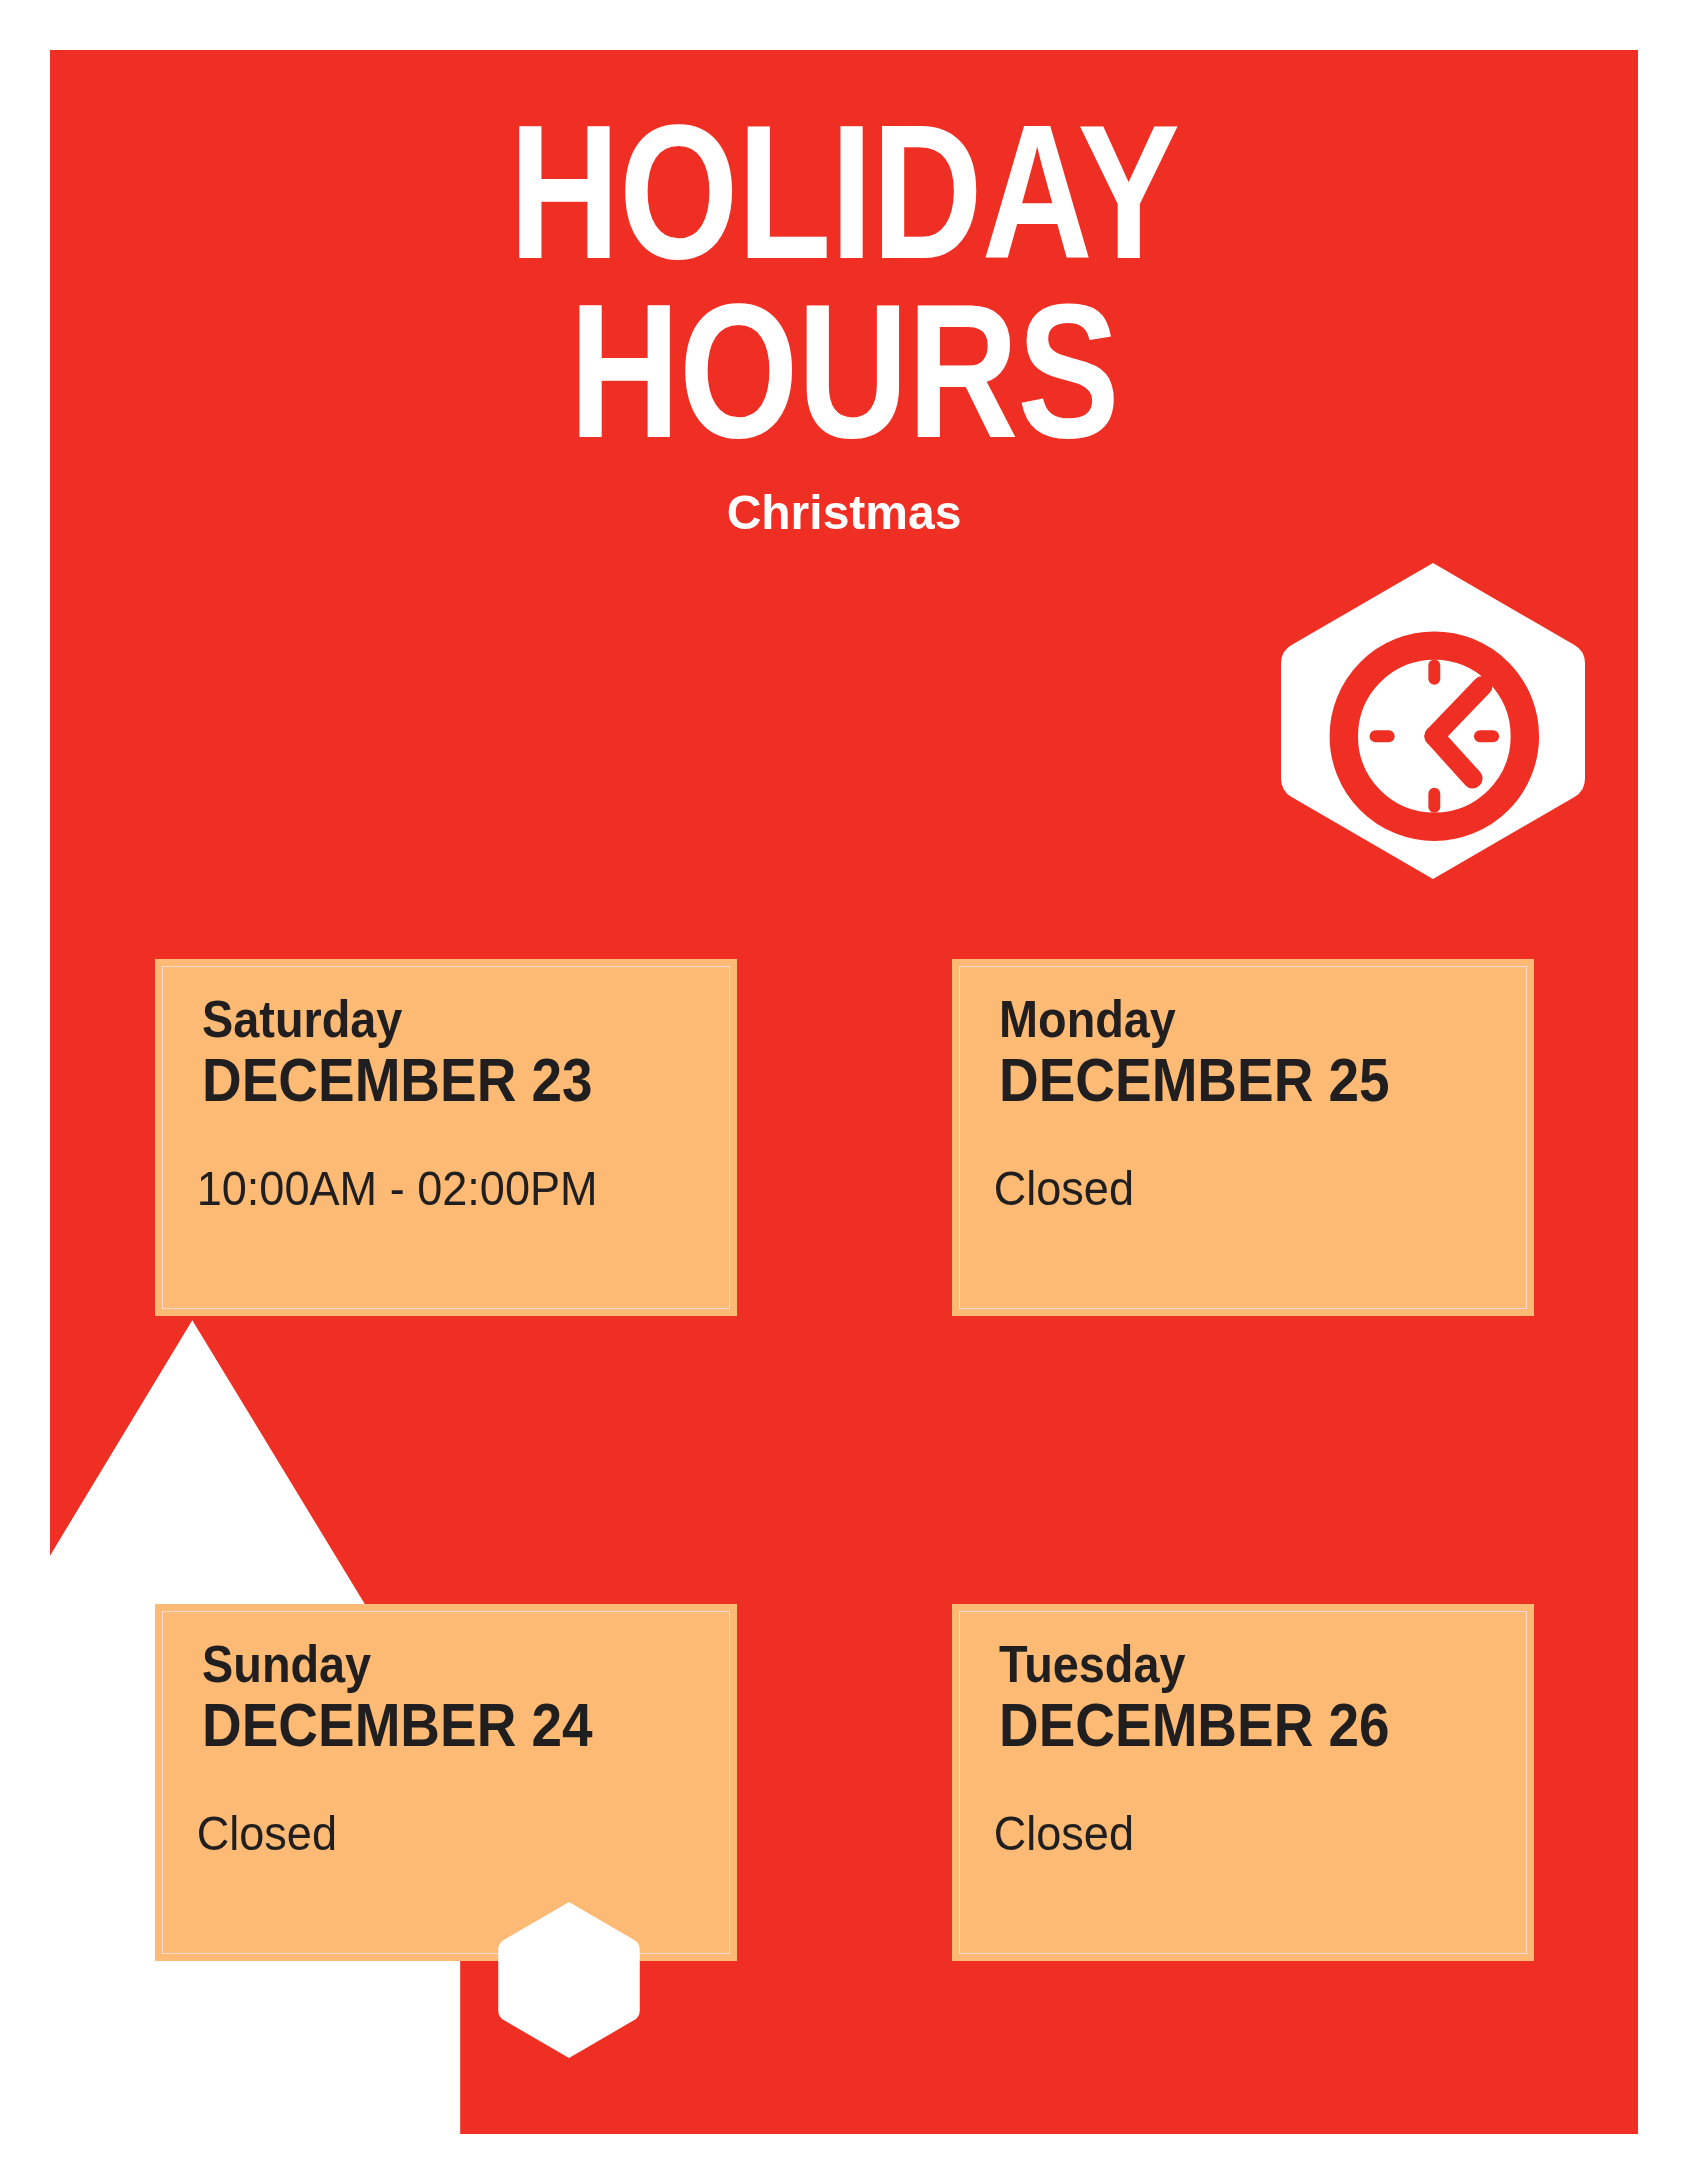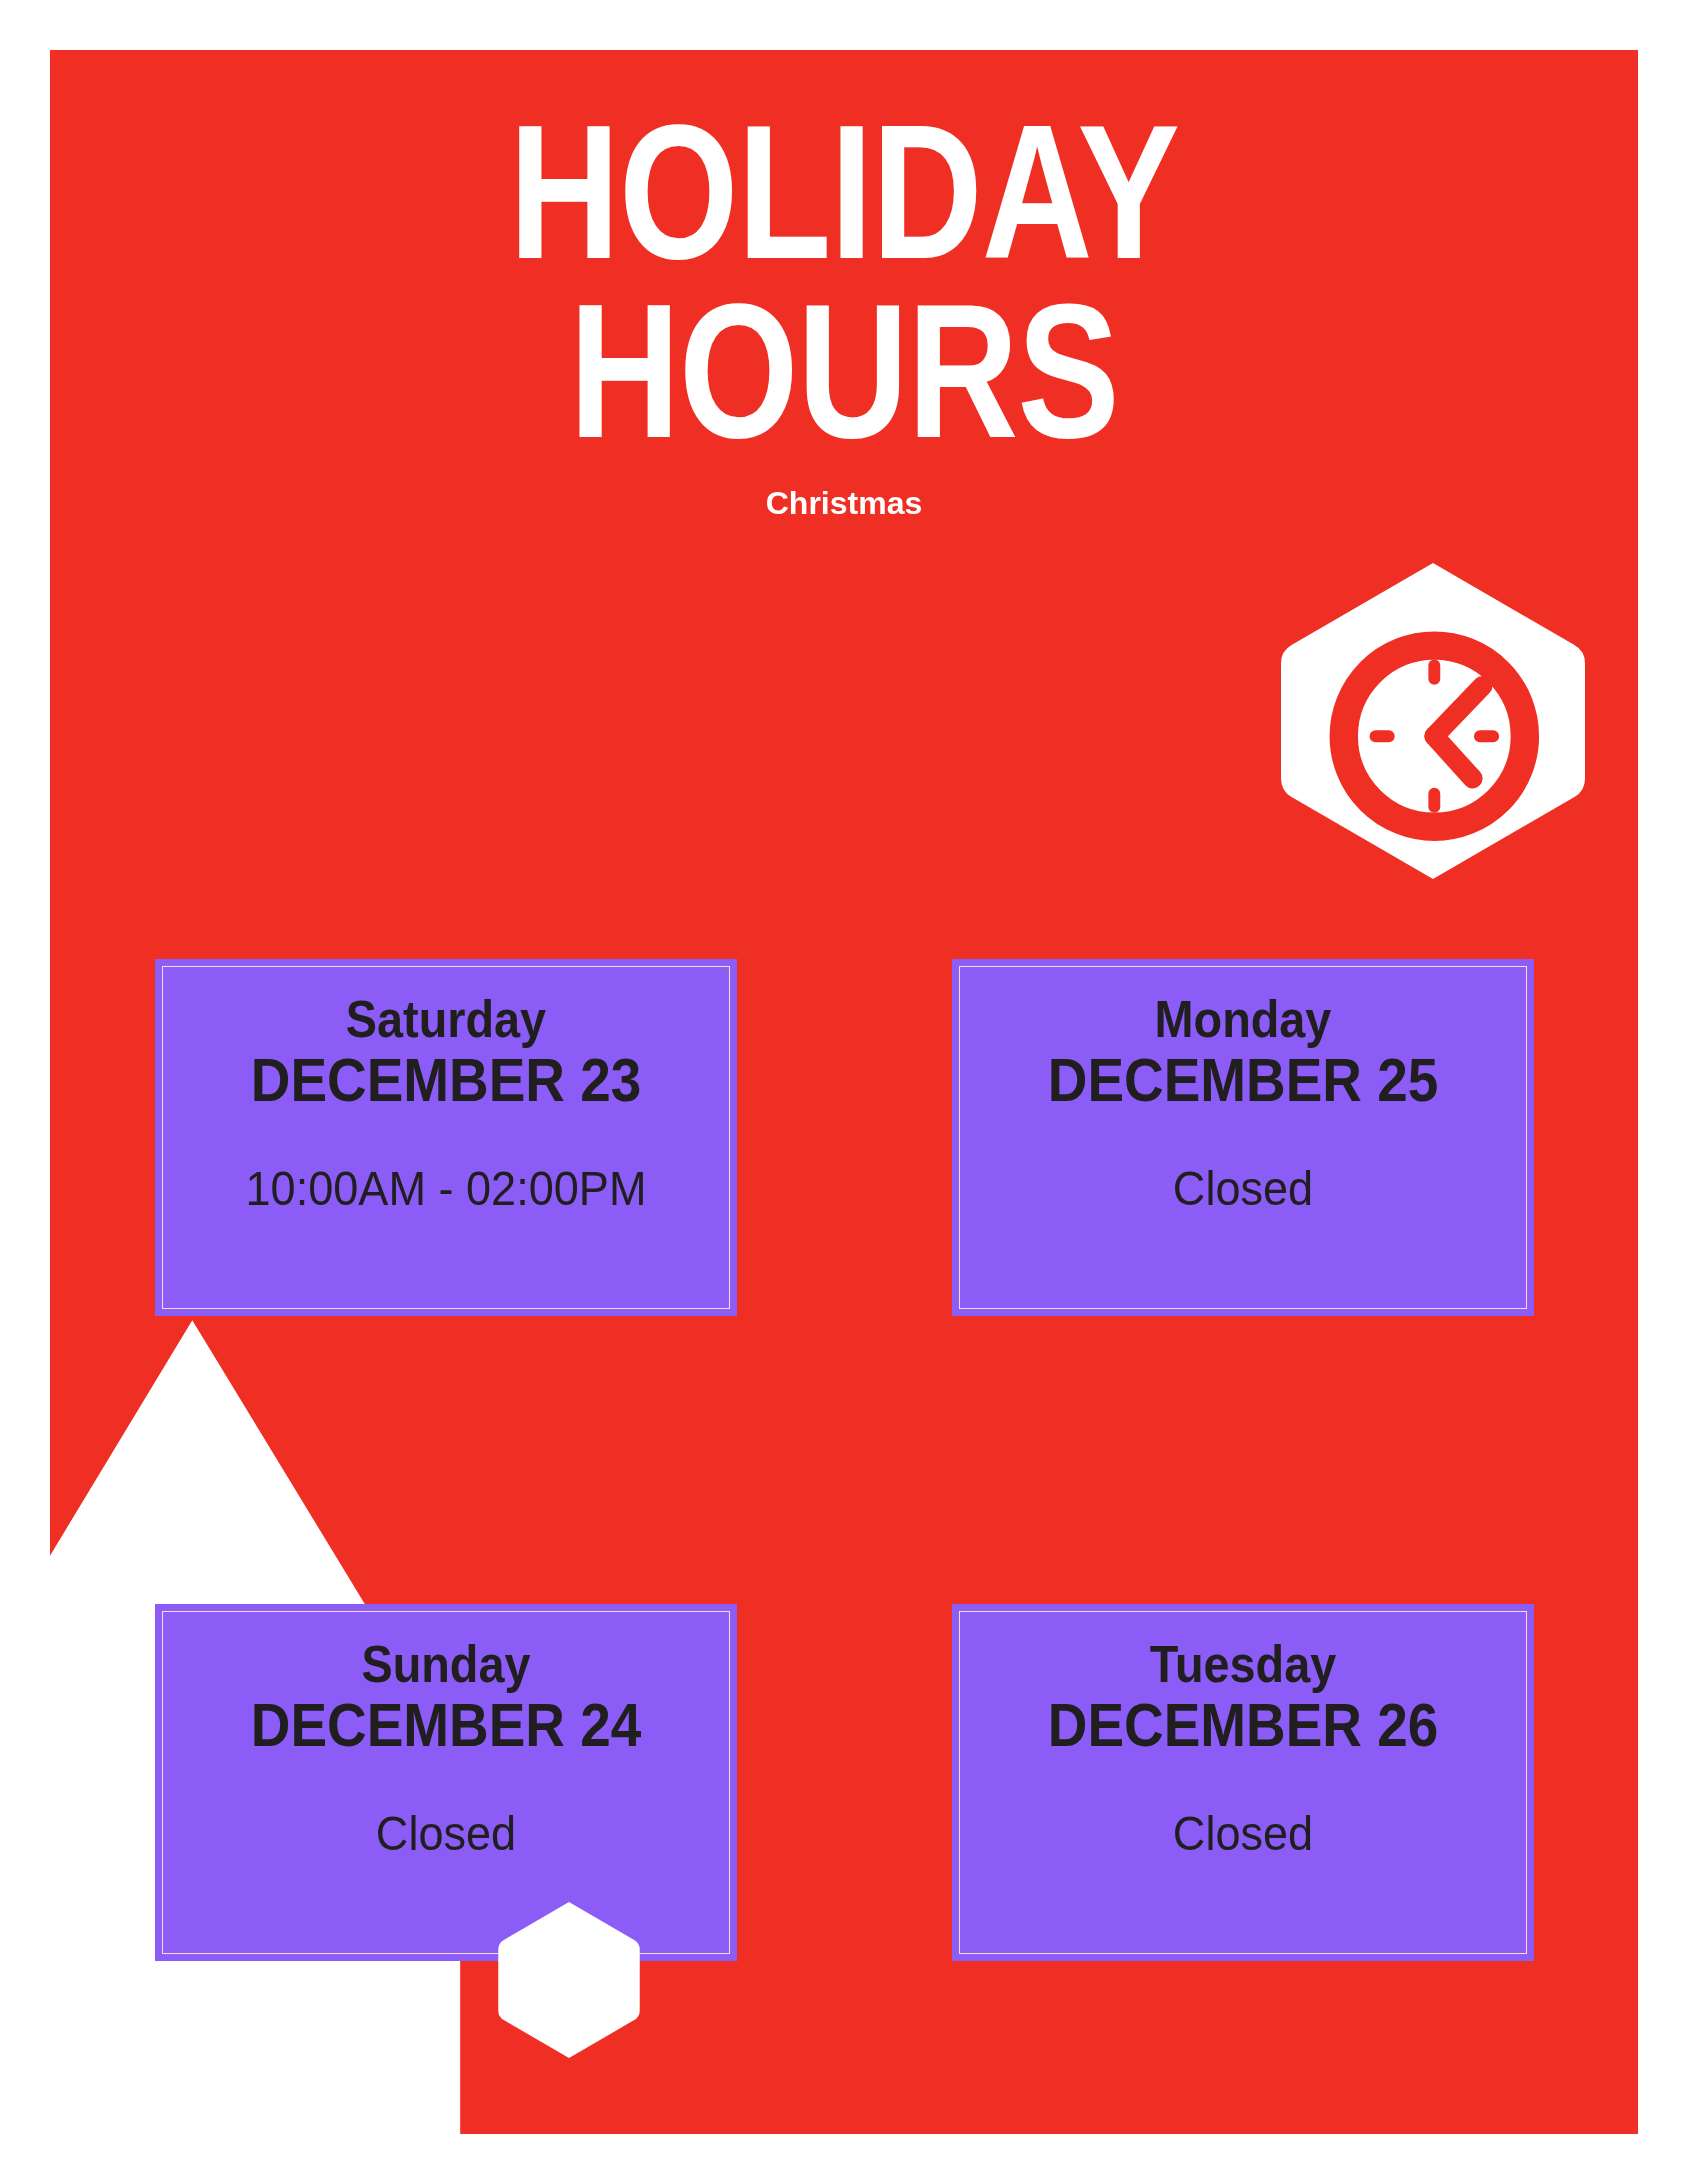--- a/index.html
+++ b/index.html
@@ -67,21 +67,21 @@
     letter-spacing: -1.3px;
     transform: scaleX(0.80);
     white-space: pre-line;
   }
   #poster-subtitle {
     margin: 0;
     padding-top: 25px;
     color: #ffffff;
     font-family: "Liberation Sans", sans-serif;
     font-weight: 700;
-    font-size: 32px;
+    font-size: 48px;
     letter-spacing: 0px;
   }
 
   
   #clock-badge {
     position: absolute;
     left: 1281px;
     top: 559px;
     width: 304px;
     height: 324px;
@@ -96,24 +96,23 @@
     width: 1379px;
     height: 840px;
     display: grid;
     grid-template-columns: 582px 582px;
     grid-template-rows: 357px 357px;
     column-gap: 215px;
     row-gap: 288px;
   }
   .day-card {
     position: relative;
-    background: #8b5cf6;
+    background: #fdba74;
     box-sizing: border-box;
     padding: 34px 20px 0 20px;
-    text-align: center;
   }
   .day-card::after {
     content: "";
     position: absolute;
     left: 6.6px; top: 6.6px; right: 6.6px; bottom: 6.6px;
     border: 1.3px solid #FADBD8;
     pointer-events: none;
   }
   .card-weekday {
     font-family: "Liberation Sans Narrow", "Liberation Sans", sans-serif;

